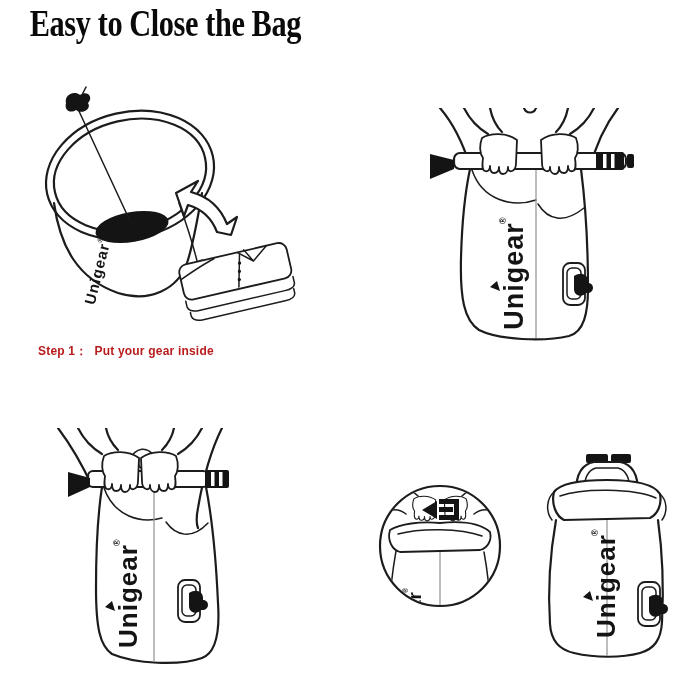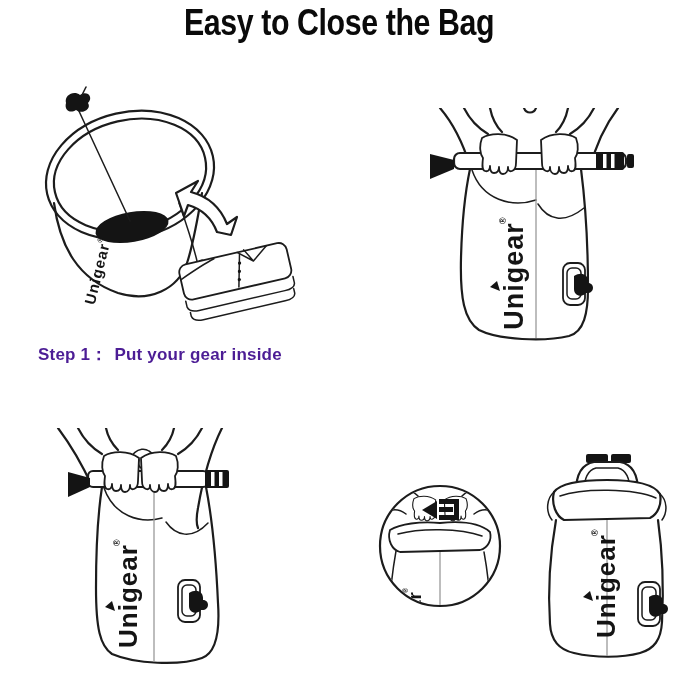--- a/index.html
+++ b/index.html
@@ -1,27 +1,27 @@
 <!DOCTYPE html>
 <html><head>
 <meta charset="utf-8">
 <style>
   html,body{margin:0;padding:0;background:#fff;}
   .canvas{
     position:relative;width:679px;height:699px;background:#fff;
     font-family:"Liberation Sans",sans-serif;overflow:hidden;
   }
-  .title-wrap{position:absolute;top:2px;left:0;width:679px;text-align:center;}
+  .title-wrap{position:absolute;top:2px;left:0;width:679px;font-family:Liberation Serif, serif;}
   .title{
     display:inline-block;font-size:37px;font-weight:700;letter-spacing:-0.5px;
     color:#0a0a0a;transform:scaleX(0.82);transform-origin:center;
     white-space:nowrap;
   }
   .caption{
-    position:absolute;font-size:17px;font-weight:700;color:#4c1d95;
+    position:absolute;font-size:12px;font-weight:700;color:#b91c1c;
     letter-spacing:0.2px;white-space:nowrap;
   }
   .caption .cap-text{margin-left:7px;}
   .illus{position:absolute;}
   .ink{stroke:#1c1c1c;fill:none;stroke-width:2.2;stroke-linecap:round;stroke-linejoin:round;}
   .ink-thin{stroke:#1c1c1c;fill:none;stroke-width:1.5;stroke-linecap:round;stroke-linejoin:round;}
   .seam{stroke:#9a9a9a;fill:none;stroke-width:1.3;}
   .solid{fill:#141414;stroke:none;}
   .paper{fill:#ffffff;stroke:#1c1c1c;stroke-width:2.2;stroke-linecap:round;stroke-linejoin:round;}
   .paper-thin{fill:#ffffff;stroke:#1c1c1c;stroke-width:1.8;stroke-linecap:round;stroke-linejoin:round;}

